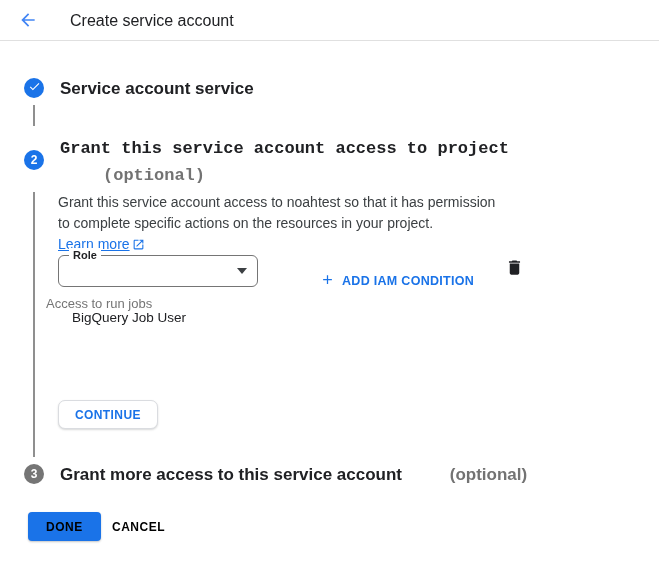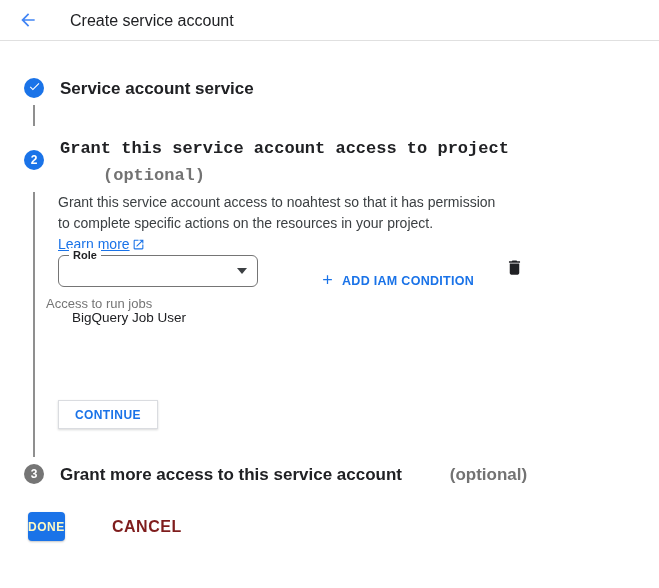--- a/index.html
+++ b/index.html
@@ -44,28 +44,28 @@
   
   .iam-label-row { position:absolute; left:315px; top:251px; display:flex; align-items:center; font-size:12.5px; font-weight:700; color:#202124; white-space:nowrap; }
   .help-btn { border:none; background:transparent; padding:0; margin-left:6px; cursor:pointer; display:flex; align-items:center; }
   .text-btn { display:flex; align-items:center; border:none; background:transparent; cursor:pointer; color:#1a73e8; font-family:inherit; font-size:12.5px; font-weight:700; letter-spacing:.3px; white-space:nowrap;justify-content:center; }
   .text-btn svg { margin-right:7px; }
   #add-iam-btn { position:absolute; left:320px; top:272px; }
   #add-role-btn { position:absolute; left:70px; top:339px; }
   .trash-btn { position:absolute; left:502px; top:257px; width:24px; height:24px; border:none; background:transparent; cursor:pointer; display:flex; align-items:center; justify-content:center; }
 
   
-  .outlined-btn { position:absolute; left:58px; top:400px; height:29px; padding:0 16px; background:#fff; border:1px solid #dadce0; border-radius:0; box-shadow:0 1px 2px rgba(60,64,67,.2); color:#1a73e8; font-family:inherit; font-size:12px; font-weight:700; letter-spacing:.4px; cursor:pointer; }
+  .outlined-btn { position:absolute; left:58px; top:400px; height:29px; padding:0 16px; background:#fff; border:1px solid #dadce0; border-radius:7px; box-shadow:0 1px 2px rgba(60,64,67,.2); color:#1a73e8; font-family:inherit; font-size:12px; font-weight:700; letter-spacing:.4px; cursor:pointer; }
 
   #step3-circle { left:24px; top:464px; }
   #step3-title { position:absolute; left:60px; top:465px; }
   #step3-title .optional { font-weight:700; }
 
-  .filled-btn { position:absolute; left:28px; top:512px; height:29px; padding:0 0; background:#1a73e8; border:none; border-radius:4px; color:#fef9c3; font-family:inherit; font-size:12px; font-weight:700; letter-spacing:.5px; cursor:pointer; box-shadow:0 1px 2px rgba(60,64,67,.3); }
-  .cancel-btn { position:absolute; left:104px; top:512px; height:29px; padding:0 8px; background:transparent; border:none; color:#7f1d1d; font-family:inherit; font-size:16px; font-weight:700; letter-spacing:.5px; cursor:pointer; }
+  .filled-btn { position:absolute; left:28px; top:512px; height:29px; padding:0 18px; background:#1a73e8; border:none; border-radius:4px; color:#000000; font-family:inherit; font-size:12px; font-weight:700; letter-spacing:.5px; cursor:pointer; box-shadow:0 1px 2px rgba(60,64,67,.3); }
+  .cancel-btn { position:absolute; left:104px; top:512px; height:29px; padding:0 8px; background:transparent; border:none; color:#000000; font-family:inherit; font-size:12px; font-weight:700; letter-spacing:.5px; cursor:pointer; }
 </style>
 </head>
 <body>
 
 <div class="page">
 
   <div class="header">
     <button class="back-btn">
       <span>
         <svg width="20" height="20" viewBox="0 0 24 24">

